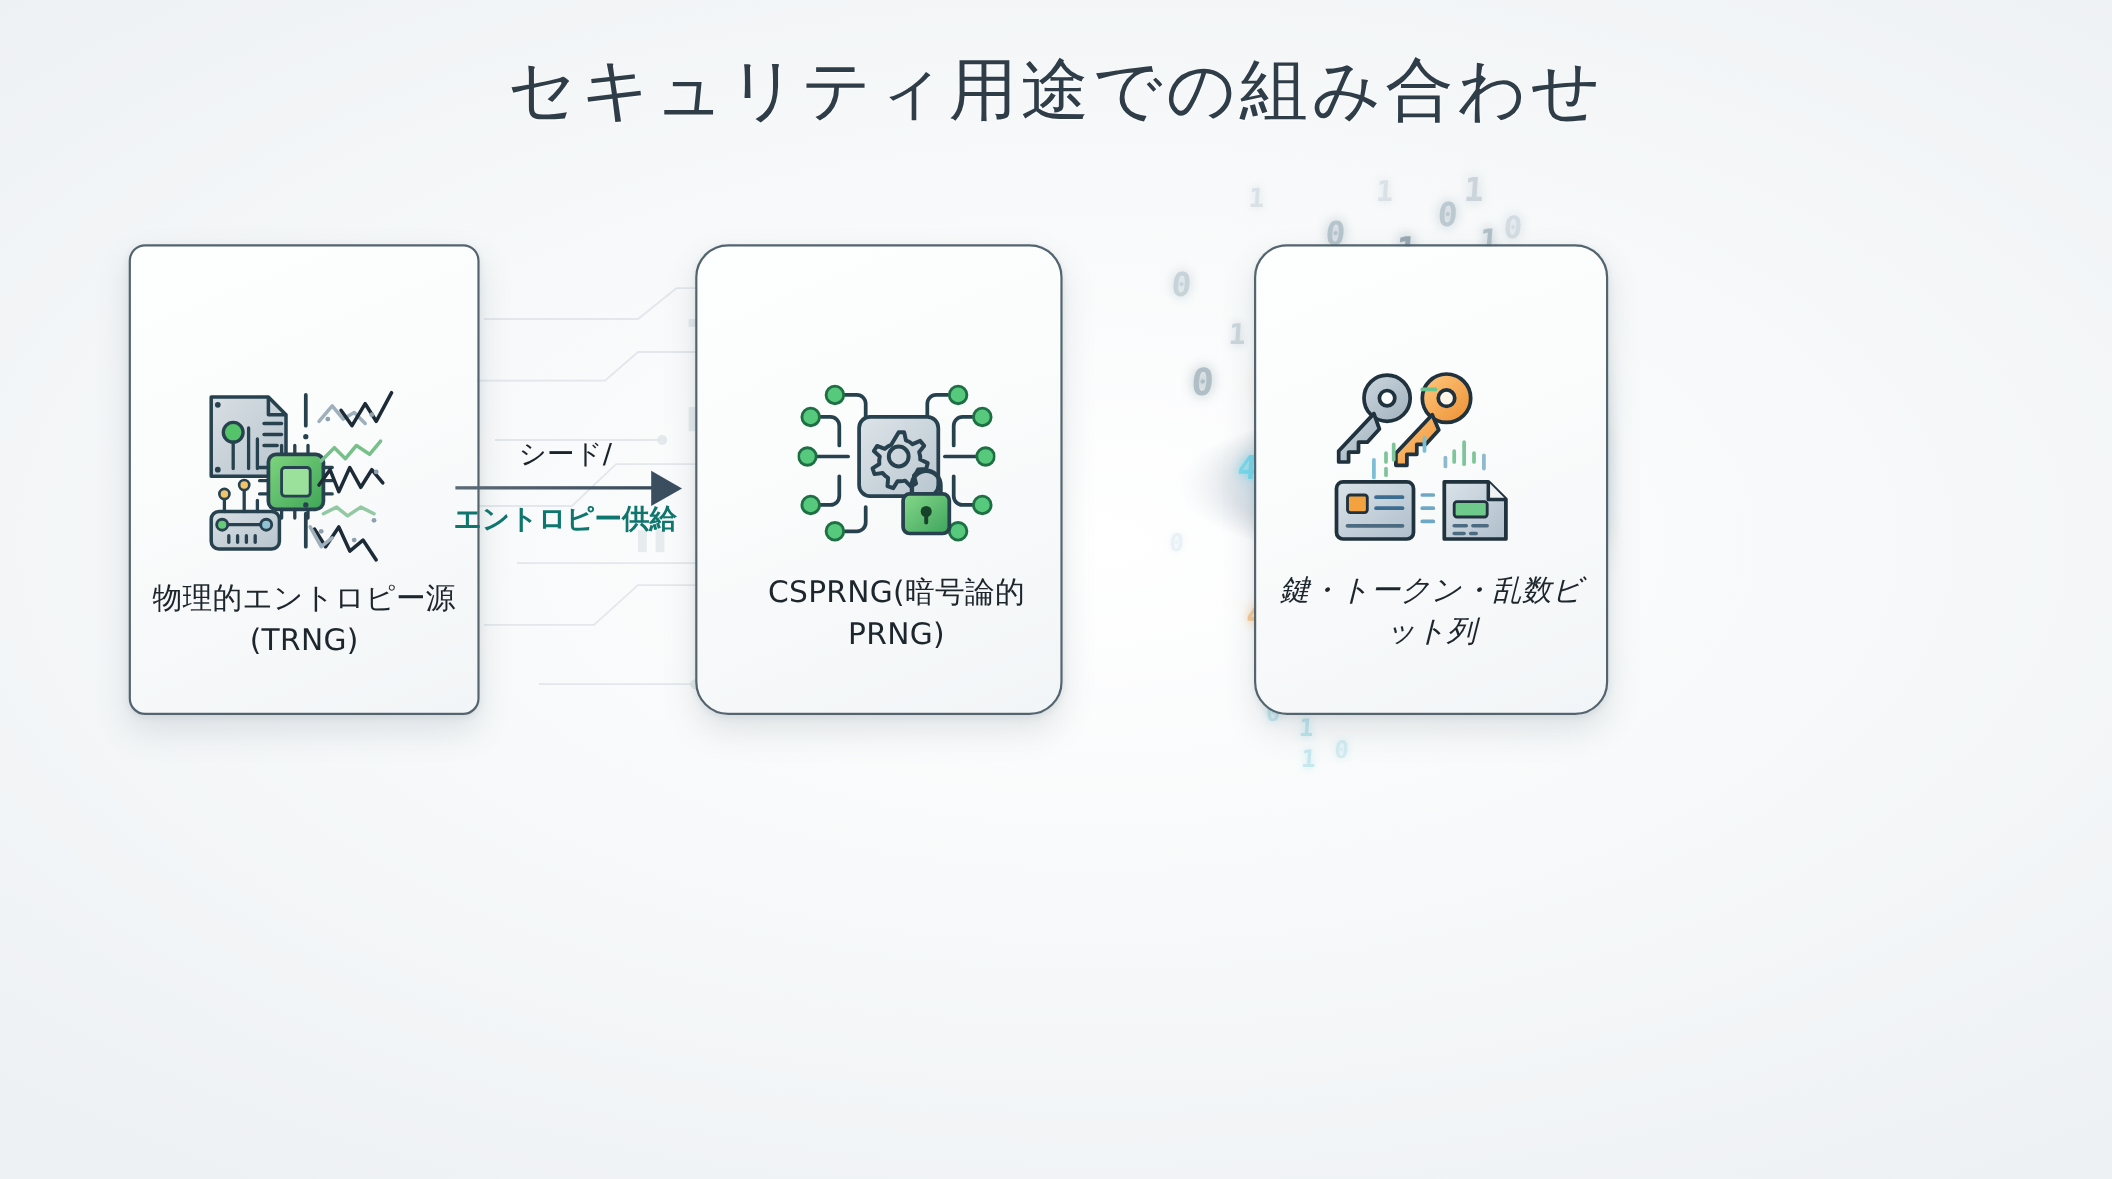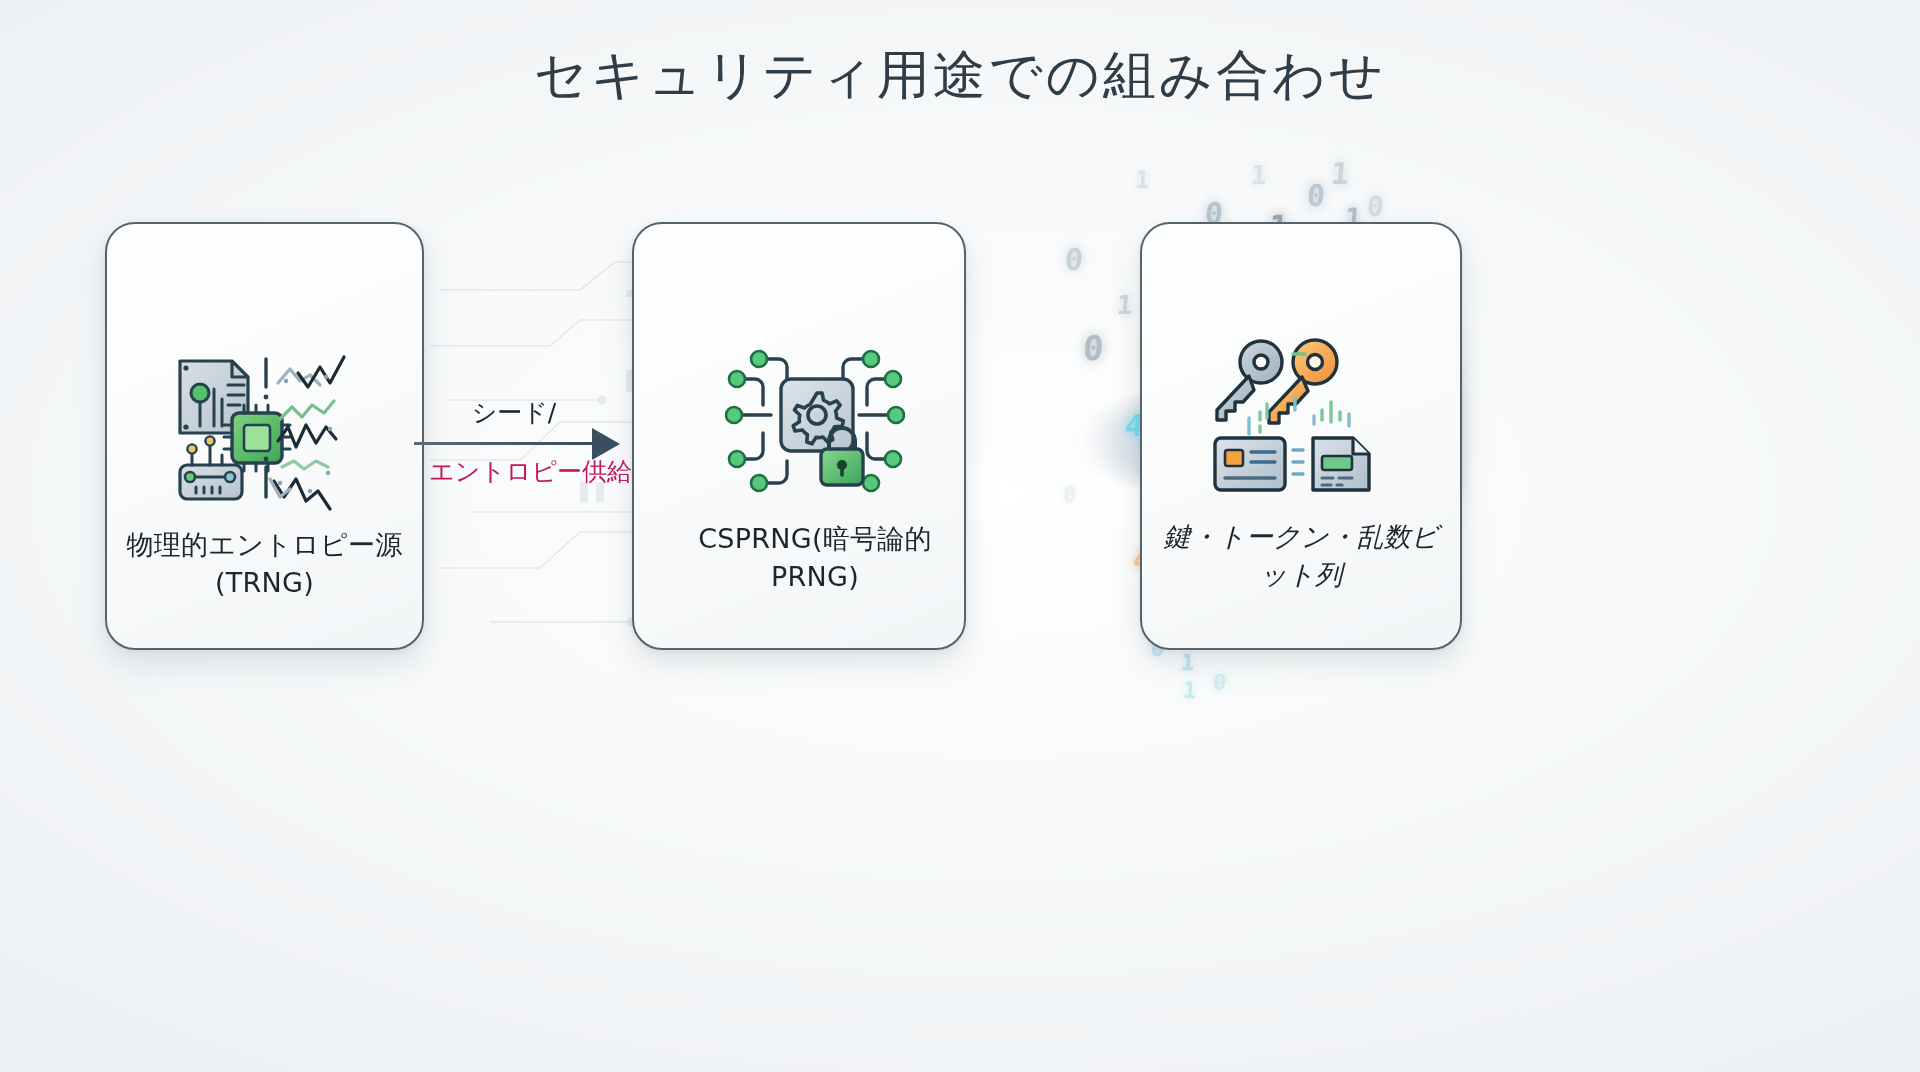--- a/index.html
+++ b/index.html
@@ -15,36 +15,36 @@
 
   
   .stage{position:absolute;inset:0;}
 
   
   .circuit-bg{position:absolute;left:430px;top:250px;width:560px;height:420px;opacity:.55;pointer-events:none;}
 
   
   .title{
     position:absolute;top:40px;left:0;right:0;text-align:center;
-    font-size:53px;font-weight:400;letter-spacing:.055em;
+    font-size:62px;font-weight:400;letter-spacing:.055em;
     color:#2f3d48;
     font-family:"DejaVu Sans","Liberation Sans",sans-serif;
     text-shadow:0 1px 2px rgba(255,255,255,.9);
   }
 
   
   .card{
     position:absolute;
     border:2px solid #53646f;
     border-radius:30px;
     background:linear-gradient(158deg,#fdfefe 0%,#fbfcfc 40%,#f2f5f7 100%);
     box-shadow:0 14px 30px rgba(90,105,120,.16), 0 2px 6px rgba(90,105,120,.10);
     display:flex;flex-direction:column;align-items:center;justify-content:flex-start;
   }
-  #card-1{left:105px;top:222px;width:315px;height:424px;}
+  #card-1{left:117px;top:222px;width:315px;height:424px;border-radius:15px;}
   #card-2{left:632px;top:222px;width:298px;height:424px;padding-left:32px;}
   #card-3{left:1140px;top:222px;width:318px;height:424px;font-style:italic;}
 
   .card-icon{margin-top:118px;height:170px;display:flex;align-items:center;justify-content:center;}
   .card-label{
     margin-top:14px;
     font-size:27px;line-height:1.42;text-align:center;color:#1d262d;
     font-family:"DejaVu Sans","Liberation Sans",sans-serif;
     padding:0 14px;font-weight:400;letter-spacing:.01em;
   }
@@ -61,22 +61,22 @@
     position:absolute;left:178px;top:30px;width:0;height:0;
     border-top:16px solid transparent;border-bottom:16px solid transparent;
     border-left:28px solid #3b4e60;
   }
   .arrow-label-top{
     position:absolute;left:0;top:-2px;width:200px;text-align:center;
     font-size:25px;color:#1c242b;font-weight:400;
     font-family:"DejaVu Sans","Liberation Sans",sans-serif;
   }
   .arrow-label-bottom{
-    position:absolute;left:-18px;top:56px;width:236px;text-align:right;
-    font-size:25px;line-height:1.42;color:#be185d;font-weight:400;
+    position:absolute;left:-18px;top:56px;width:236px;text-align:center;
+    font-size:25px;line-height:1.42;color:#0f766e;font-weight:700;
     font-family:"DejaVu Sans","Liberation Sans",sans-serif;
   }
 
   
   .stream{
     position:absolute;left:1055px;top:150px;width:420px;height:560px;
     overflow:hidden;pointer-events:none;
   }
   .stream-core{
     position:absolute;left:0;top:0;width:100%;height:100%;

